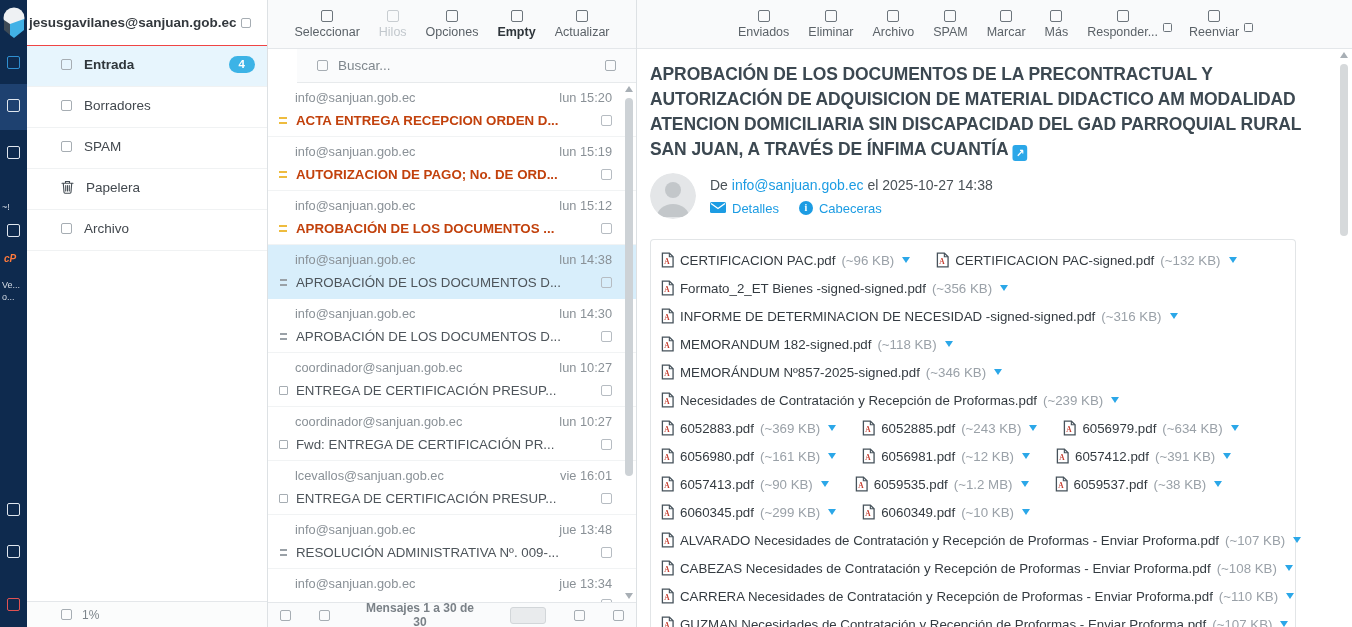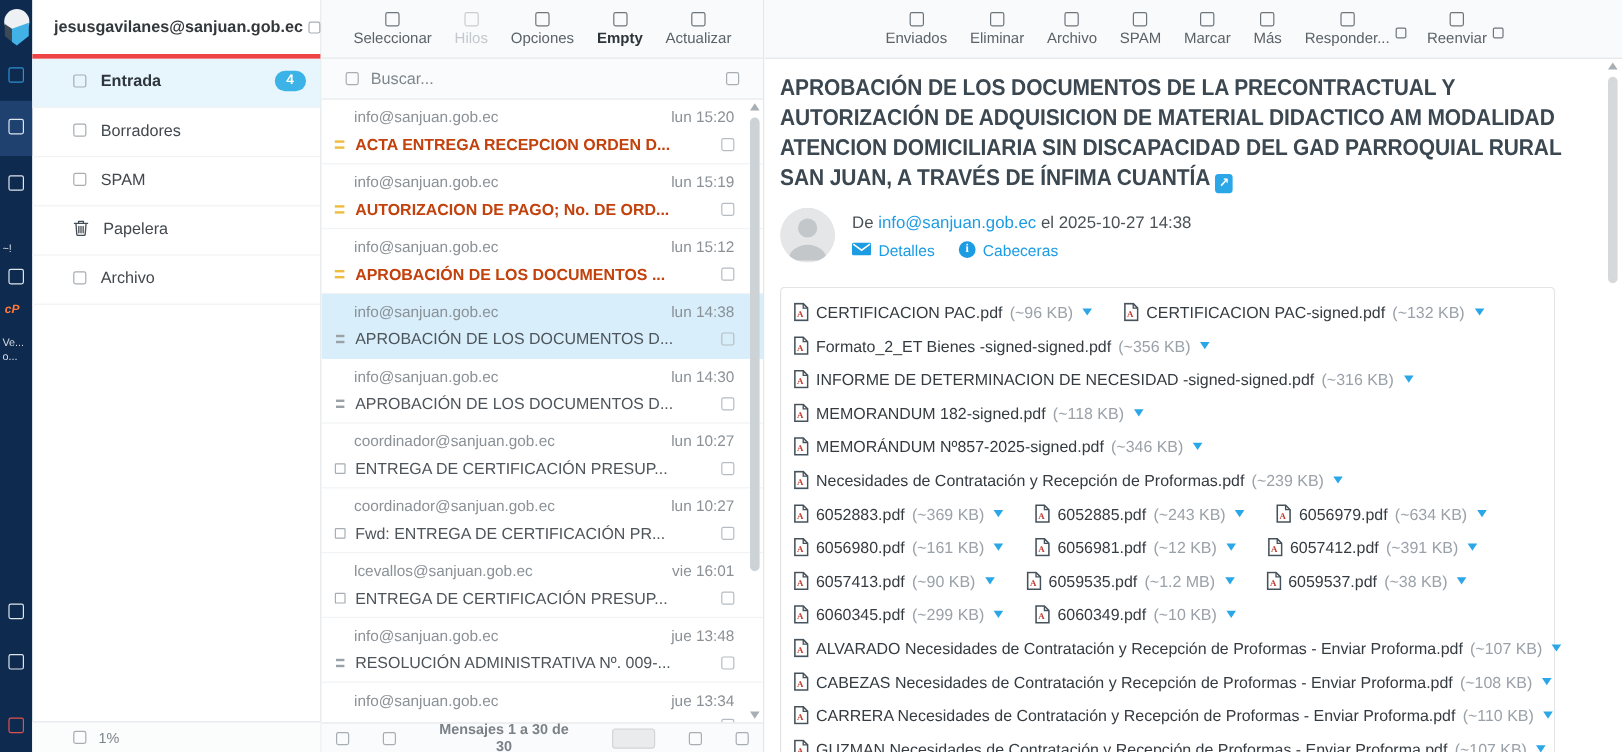--- a/index.html
+++ b/index.html
@@ -15,21 +15,21 @@
   .rail-band { position:absolute; left:0; top:84px; width:27px; height:46px; background:#1e4170; }
   .rail-logo { position:absolute; top:6px; left:1px; }
   .rail-ic { position:absolute; left:7px; width:13px; height:13px; border:1.5px solid #dfe6ee; border-radius:2px; box-sizing:border-box; }
   .rail-ic.accent { border-color:#2f8fd0; }
   .rail-ic.danger { border-color:#e05252; }
   .rail-txt { position:absolute; left:2px; color:#d6dde6; font-size:9px; line-height:11px; white-space:pre; }
   .rail-cp { position:absolute; left:4px; top:253px; color:#ff7a3c; font-weight:bold; font-style:italic; font-size:10px; }
 
   
   .folders { width:240px; flex:none; border-right:1px solid #dde1e4; position:relative; background:#fff; }
-  .account { height:45px; border-bottom:4px solid #ef4444; display:flex; align-items:center; gap:4px; padding:0 10px 0 18px; }
+  .account { height:45px; border-bottom:1px solid #ef4444; display:flex; align-items:center; gap:4px; padding:0 10px 0 2px; }
   .account-name { font-weight:bold; font-size:13.5px; color:#33383d; white-space:nowrap; }
   .sq { display:inline-block; width:11px; height:11px; border:1px solid #a6adb3; border-radius:2px; box-sizing:border-box; flex:none; background:transparent; }
   .folder-list { list-style:none; margin:0; padding:0; }
   .folder { height:36px; display:flex; align-items:center; gap:12px; padding:0 12px 4px 34px; border-bottom:1px solid #f0f2f3; font-size:13.5px; color:#42484e; cursor:default; }
   .folder.selected { background:#e7f5fd; font-weight:bold; color:#2f363b; }
   .f-icon { color:#454d54; display:flex; align-items:center; }
   .f-label { flex:1; }
   .f-badge { background:#3cb3e6; color:#fff; font-size:11.5px; font-weight:bold; padding:2px 10px; border-radius:9px; line-height:13px; }
   .quota { position:absolute; bottom:0; left:0; right:0; height:25px; border-top:1px solid #e4e7ea; background:#fbfcfc; display:flex; align-items:center; gap:10px; padding:0 12px 0 34px; font-size:12px; color:#7c848a; }
 
@@ -39,21 +39,21 @@
   .tb-icon { width:12px; height:12px; border:1.5px solid #6d757c; border-radius:2px; box-sizing:border-box; }
   .tb-label { font-size:12.5px; color:#5b6268; line-height:1; white-space:nowrap; }
   .tbtn.disabled .tb-icon { border-color:#c8cdd1; }
   .tbtn.disabled .tb-label { color:#c2c8cd; }
   .tbtn.strong .tb-label { font-weight:bold; color:#2e353a; }
   .tbtn.dropdown { margin-right:12px; }
   .tb-drop { position:absolute; right:-14px; top:13px; width:9px; height:9px; border:1px solid #6d757c; border-radius:1.5px; box-sizing:border-box; }
 
   
   .listpane { width:368px; flex:none; border-right:1px solid #dde1e4; position:relative; background:#fff; overflow:hidden; display:flex; flex-direction:column; }
-  .searchrow { height:34px; flex:none; border-bottom:1px solid #e7eaec; background:#fafbfc; display:flex; align-items:center; gap:10px; padding:0 20px; box-sizing:border-box; }
+  .searchrow { height:34px; flex:none; border-bottom:1px solid #e7eaec; background:#fafbfc; display:flex; align-items:center; gap:10px; padding:0 20px; box-sizing:border-box;margin-left:29px; }
   .search-ph { flex:1; font-size:13.5px; color:#7f878d; }
   .msglist { position:absolute; top:83px; bottom:25px; left:0; right:0; overflow:hidden; }
   .mrow { height:54px; box-sizing:border-box; padding:7px 24px 0 10px; border-bottom:1px solid #f1f3f4; }
   .mrow.selected { background:#d8eefb; border-bottom-color:#d8eefb; }
   .m1 { display:flex; justify-content:space-between; font-size:12.8px; color:#8a9197; padding-left:17px; }
   .m-date { white-space:nowrap; }
   .m2 { display:flex; align-items:center; gap:8px; margin-top:8px; }
   .m-flag { width:10px; flex:none; display:flex; justify-content:center; align-items:center; }
   .flag-unread { width:8px; height:7px; border-top:2px solid #eebc3f; border-bottom:2px solid #eebc3f; box-sizing:border-box; }
   .flag-replied { width:7px; height:7px; border-top:2px solid #9aa1a7; border-bottom:2px solid #9aa1a7; box-sizing:border-box; }

